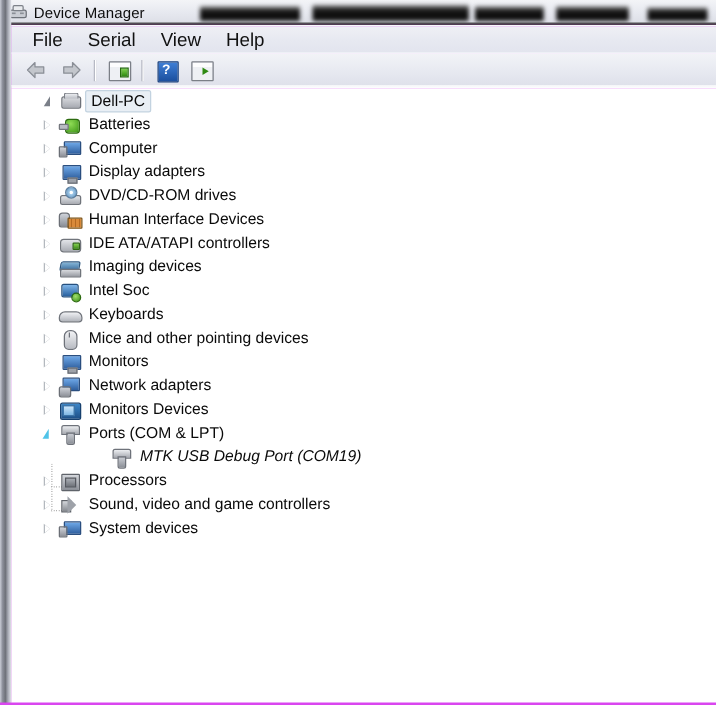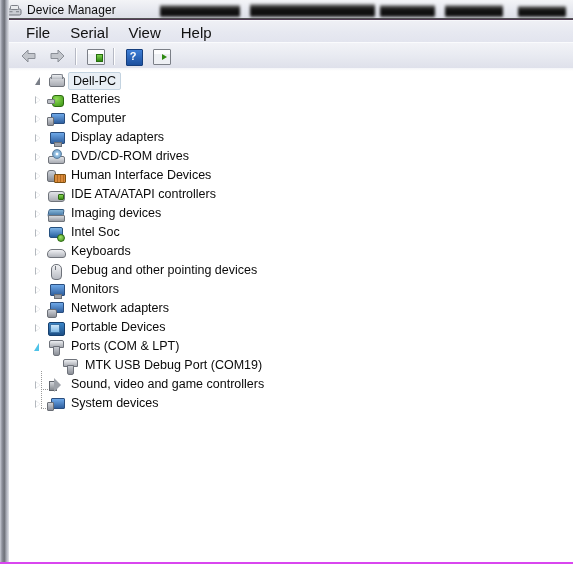--- a/index.html
+++ b/index.html
@@ -174,21 +174,21 @@
     border: 1px solid #c3d3e0;
     border-radius: 2px;
     padding: 0 4px;
     margin-left: -2px;
     line-height: 16px;
   }
 
   
   .lvl0 { padding-left: 25px; }
   .lvl1 { padding-left: 24px; }
-  .lvl2 { padding-left: 52px; }
+  .lvl2 { padding-left: 79px; font-style: italic; }
 
   
   .dotline-v {
     position: absolute;
     left: 32px;
     width: 1px;
     background-image: linear-gradient(to bottom, #9a9a9a 50%, transparent 50%);
     background-size: 1px 2px;
   }
   .dotline-h {
@@ -667,21 +667,21 @@
       <span class="label">Keyboards</span>
     </div>
 
     <div class="row lvl1">
       <span class="twisty">
           <span class="tri-closed"></span>
         </span>
       <span class="tree-icon">
           <span class="ic ic-mouse"></span>
         </span>
-      <span class="label">Debug and other pointing devices</span>
+      <span class="label">Mice and other pointing devices</span>
     </div>
 
     <div class="row lvl1">
       <span class="twisty">
           <span class="tri-closed"></span>
         </span>
       <span class="tree-icon">
           <span class="ic ic-monitor"></span>
         </span>
       <span class="label">Monitors</span>
@@ -697,21 +697,21 @@
       <span class="label">Network adapters</span>
     </div>
 
     <div class="row lvl1">
       <span class="twisty">
           <span class="tri-closed"></span>
         </span>
       <span class="tree-icon">
           <span class="ic ic-portable"></span>
         </span>
-      <span class="label">Portable Devices</span>
+      <span class="label">Monitors Devices</span>
     </div>
 
     <div class="row lvl1">
       <span class="twisty">
           <span class="tri-open"></span>
         </span>
       <span class="tree-icon">
           <span class="ic ic-port"></span>
         </span>
       <span class="label">Ports (COM &amp; LPT)</span>
@@ -722,20 +722,29 @@
     <div class="dotline-h" style="left:32px; top:337px;"></div>
 
     <div class="row lvl2">
       <span class="tree-icon">
           <span class="ic ic-port"></span>
         </span>
       <span class="label">MTK USB Debug Port (COM19)</span>
     </div>
 
 
+    <div class="row lvl1">
+      <span class="twisty">
+          <span class="tri-closed"></span>
+        </span>
+      <span class="tree-icon">
+          <span class="ic ic-cpu"></span>
+        </span>
+      <span class="label">Processors</span>
+    </div>
 
     <div class="row lvl1">
       <span class="twisty">
           <span class="tri-closed"></span>
         </span>
       <span class="tree-icon">
           <span class="ic ic-sound"></span>
         </span>
       <span class="label">Sound, video and game controllers</span>
     </div>

